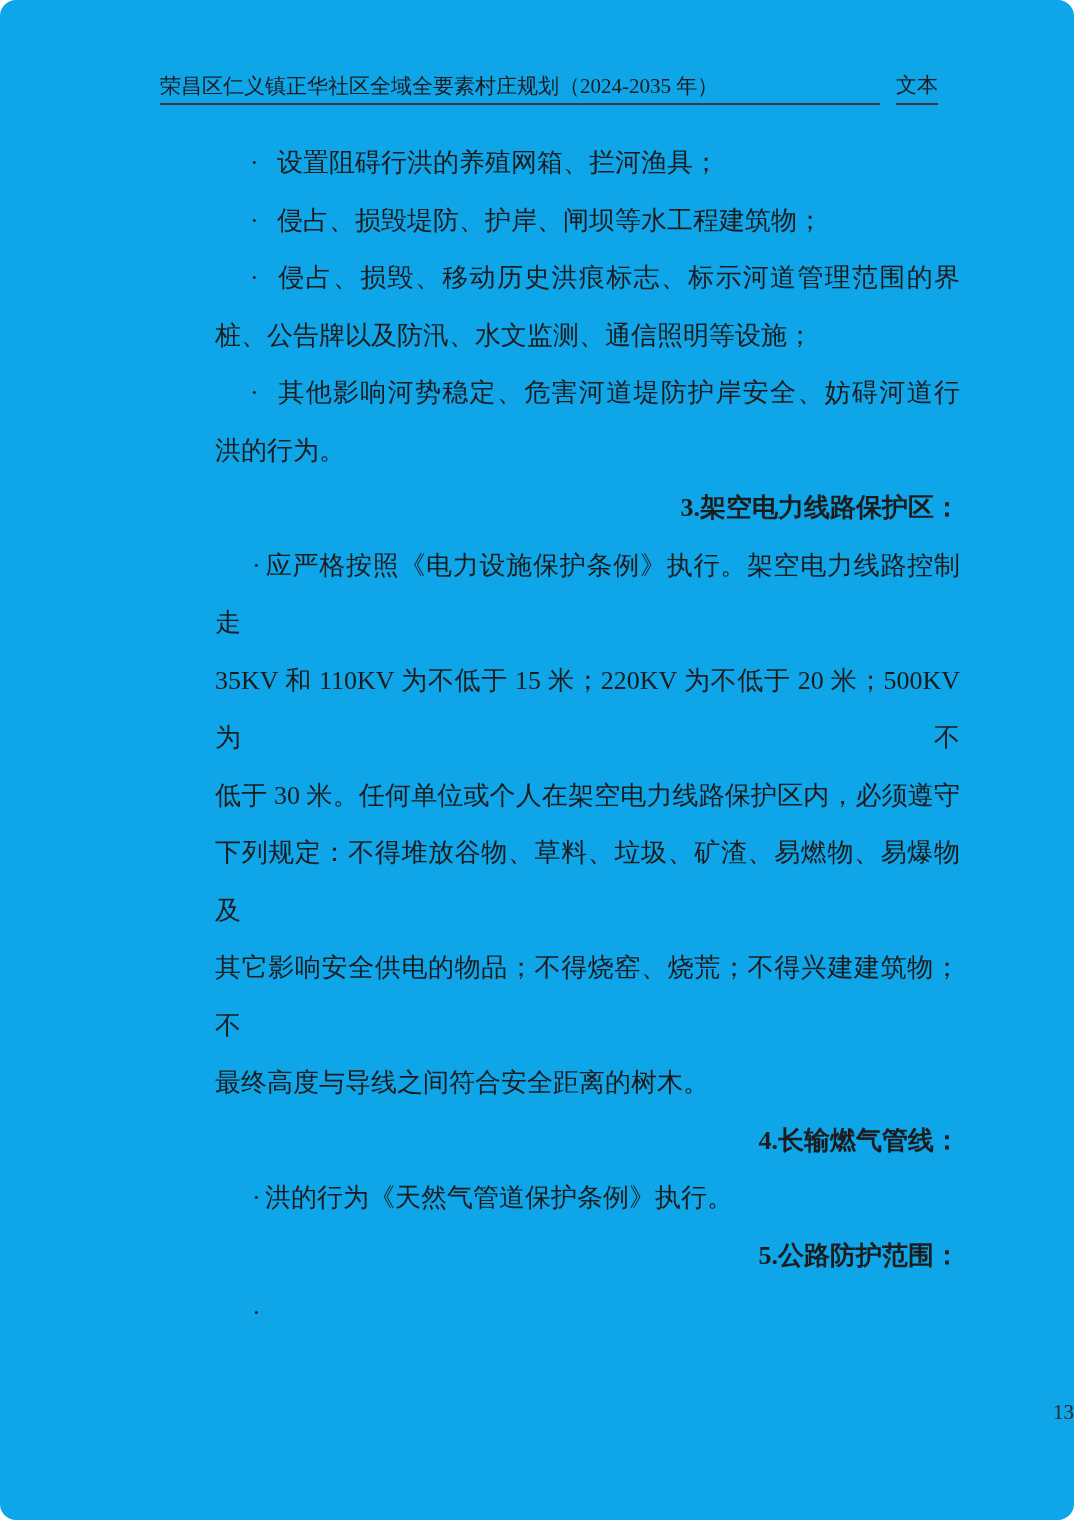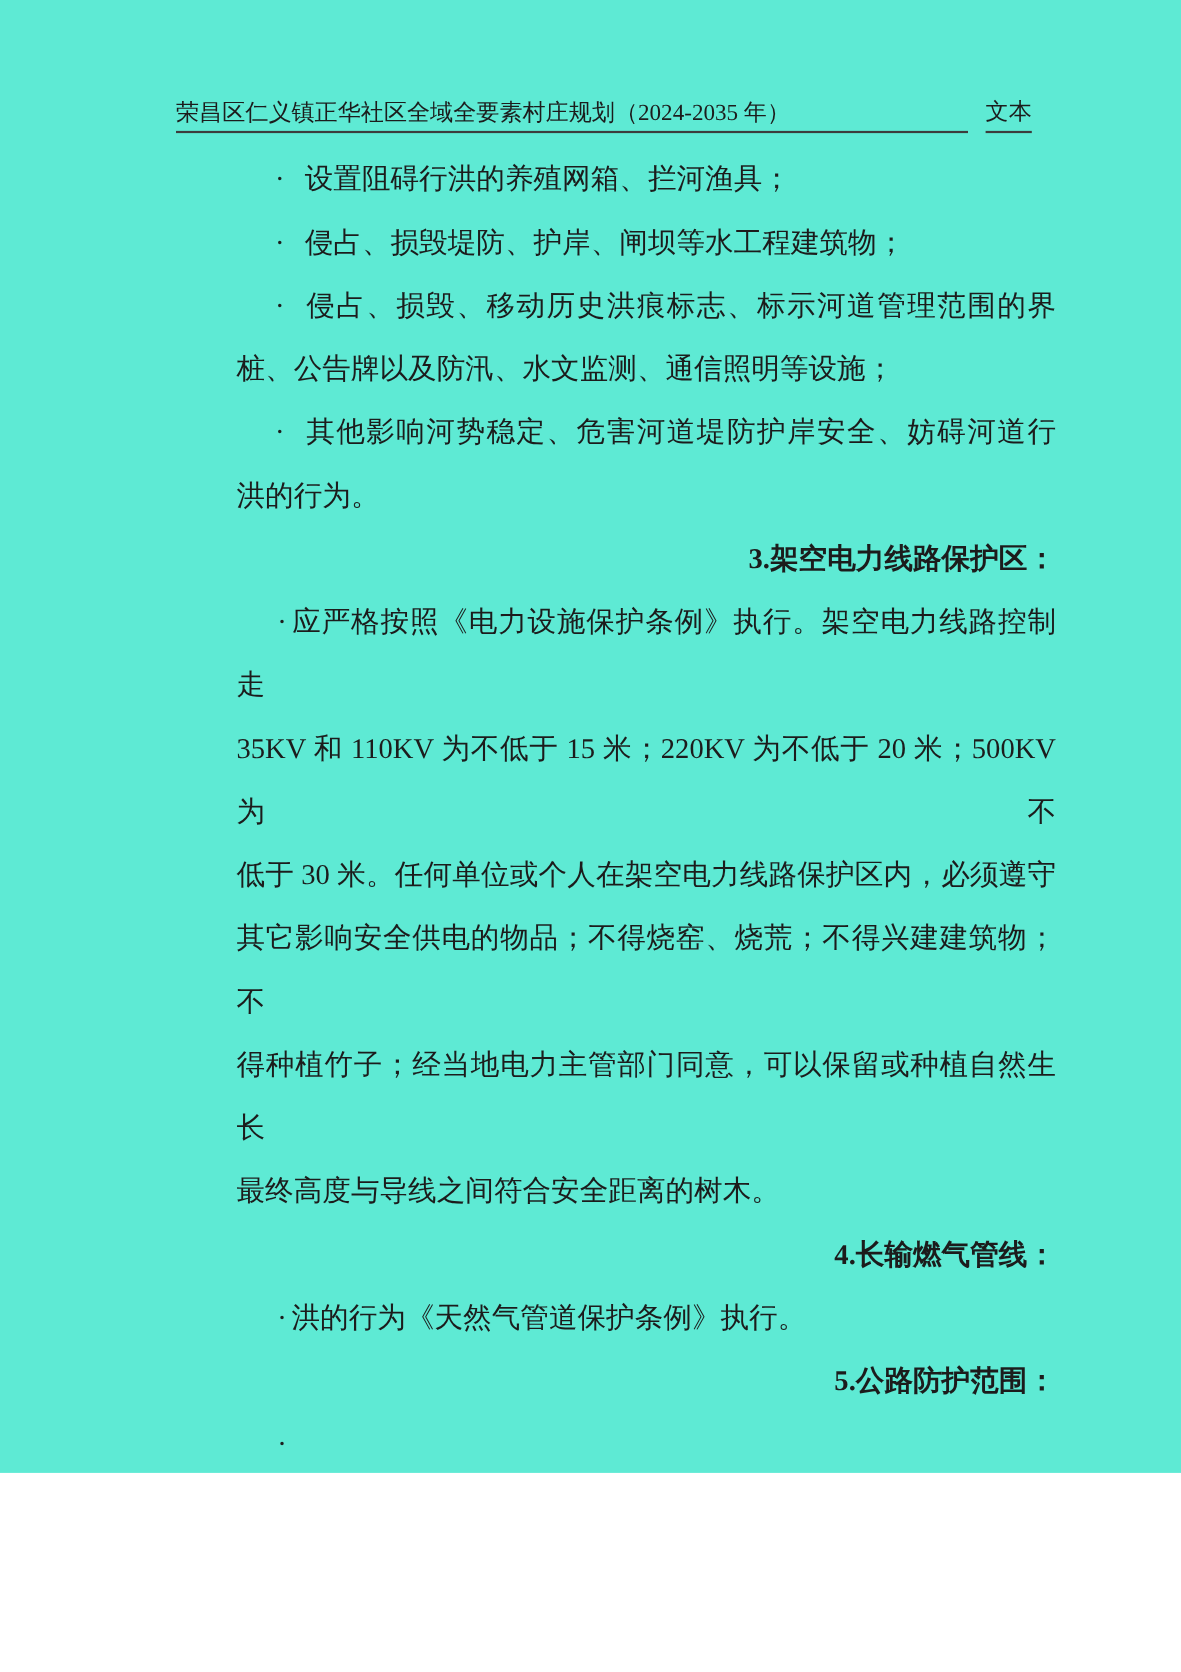--- a/index.html
+++ b/index.html
@@ -1,23 +1,24 @@
 <!DOCTYPE html>
 <html><head>
 <meta charset="utf-8">
 <style>
   html, body { margin: 0; padding: 0; background: #ffffff; }
   .page {
     position: relative;
     width: 1074px;
-    height: 1339px;
-    background: #5eead4;
+    height: 1520px;
+    background: #0ea5e9;
     font-family: "Liberation Serif", "DejaVu Serif", serif;
     color: #1c1c1c;
     overflow: hidden;
+    border-radius: 16px;
   }
   
   .header {
     position: absolute;
     left: 160px;
     top: 72px;
     width: 778px;
     display: flex;
     align-items: flex-end;
     font-size: 21px;
@@ -27,21 +28,20 @@
     flex: 1;
     border-bottom: 2px solid #3c3c3c;
     padding-bottom: 4px;
     white-space: nowrap;
   }
   .header-right {
     margin-left: 16px;
     border-bottom: 2px solid #3c3c3c;
     padding-bottom: 5px;
     white-space: nowrap;
-    margin-top: 16px;
   }
   
   .content {
     position: absolute;
     left: 215px;
     top: 134px;
     width: 745px;
     font-size: 26px;
     line-height: 57.5px;
   }
@@ -94,24 +94,24 @@
 
     <div class="line heading-line"><span class="num">3.</span><span>架空电力线路保护区：</span></div>
 
     <div class="line dot-line just"><span class="marker">·</span><span>应严格按照《电力设施保护条例》执行。架空电力线路控制走</span></div>
 
 
     <div class="line just"><span>35KV 和 110KV 为不低于 15 米；220KV 为不低于 20 米；500KV 为不</span></div>
 
     <div class="line just"><span>低于 30 米。任何单位或个人在架空电力线路保护区内，必须遵守</span></div>
 
+    <div class="line just"><span>下列规定：不得堆放谷物、草料、垃圾、矿渣、易燃物、易爆物及</span></div>
 
     <div class="line just"><span>其它影响安全供电的物品；不得烧窑、烧荒；不得兴建建筑物；不</span></div>
 
-    <div class="line just"><span>得种植竹子；经当地电力主管部门同意，可以保留或种植自然生长</span></div>
 
     <div class="line"><span>最终高度与导线之间符合安全距离的树木。</span></div>
 
     <div class="line heading-line"><span class="num">4.</span><span>长输燃气管线：</span></div>
 
     <div class="line dot-line"><span class="marker">·</span><span>洪的行为《天然气管道保护条例》执行。</span></div>
 
     <div class="line heading-line"><span class="num">5.</span><span>公路防护范围：</span></div>
 
     <div class="line dot-line just"><span class="marker">·</span></div>

